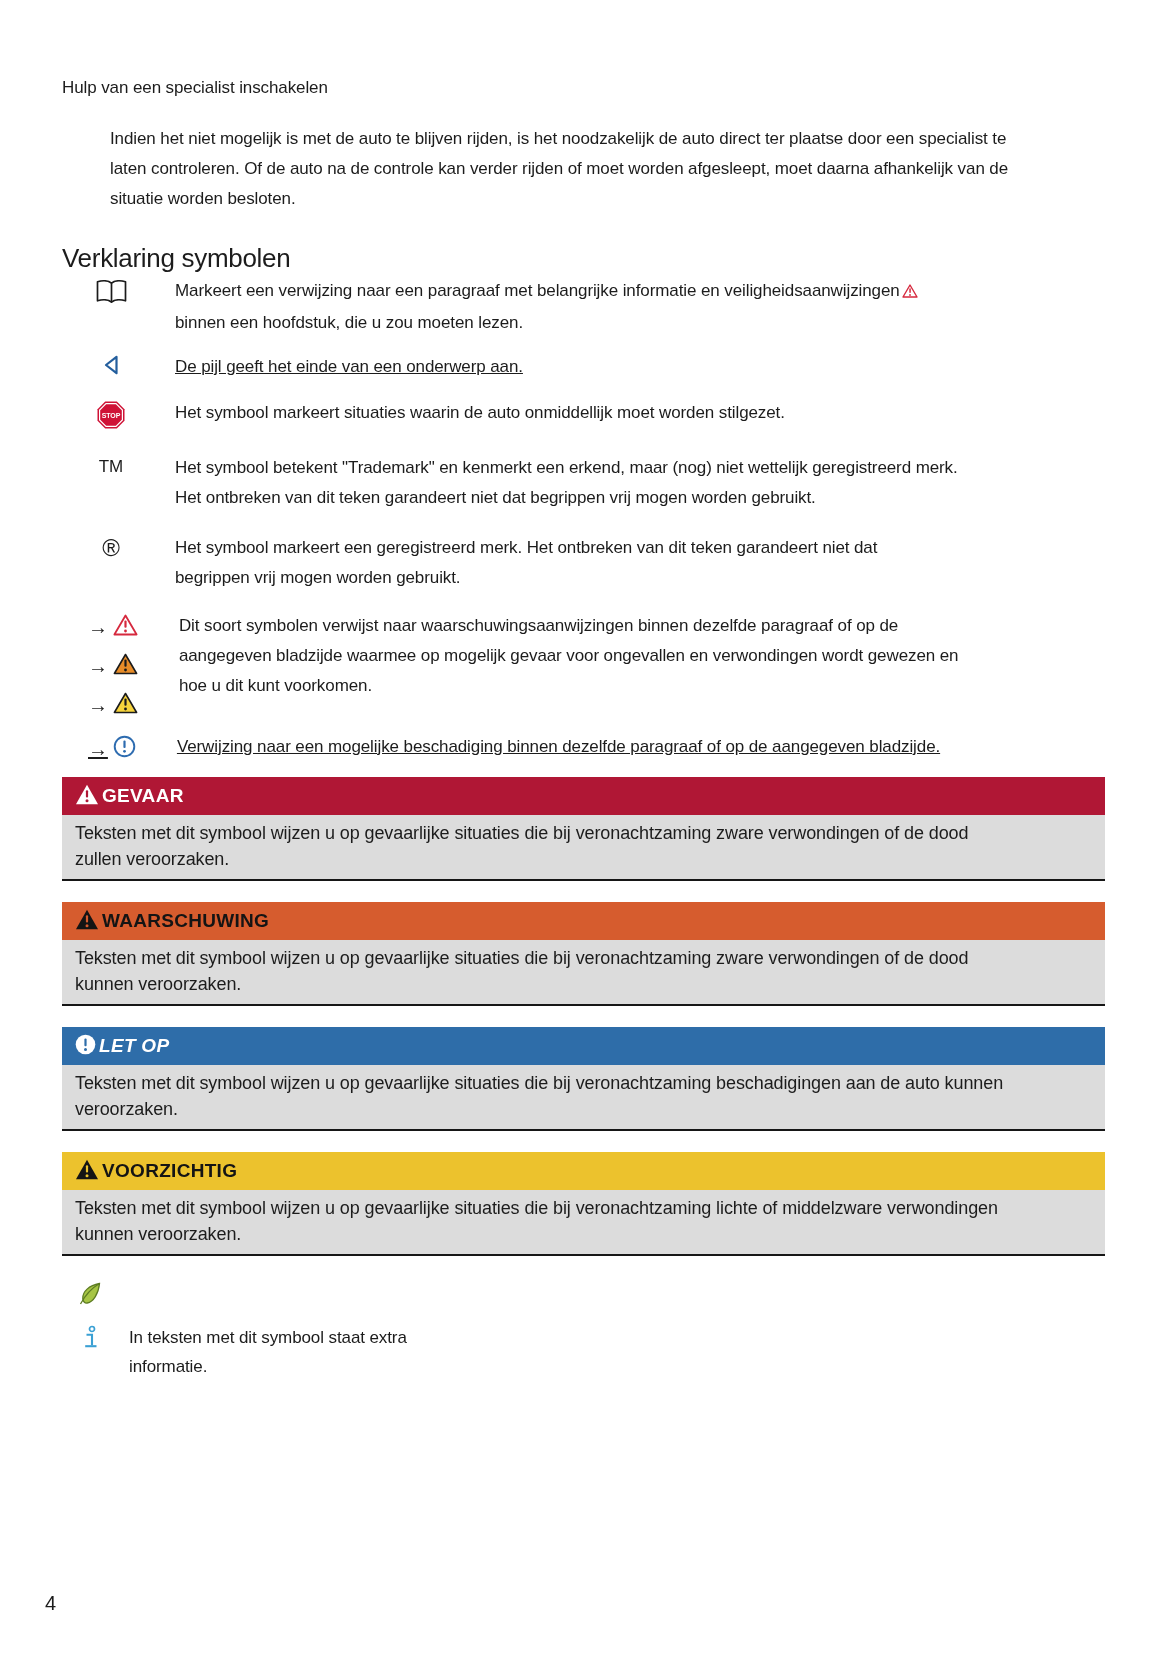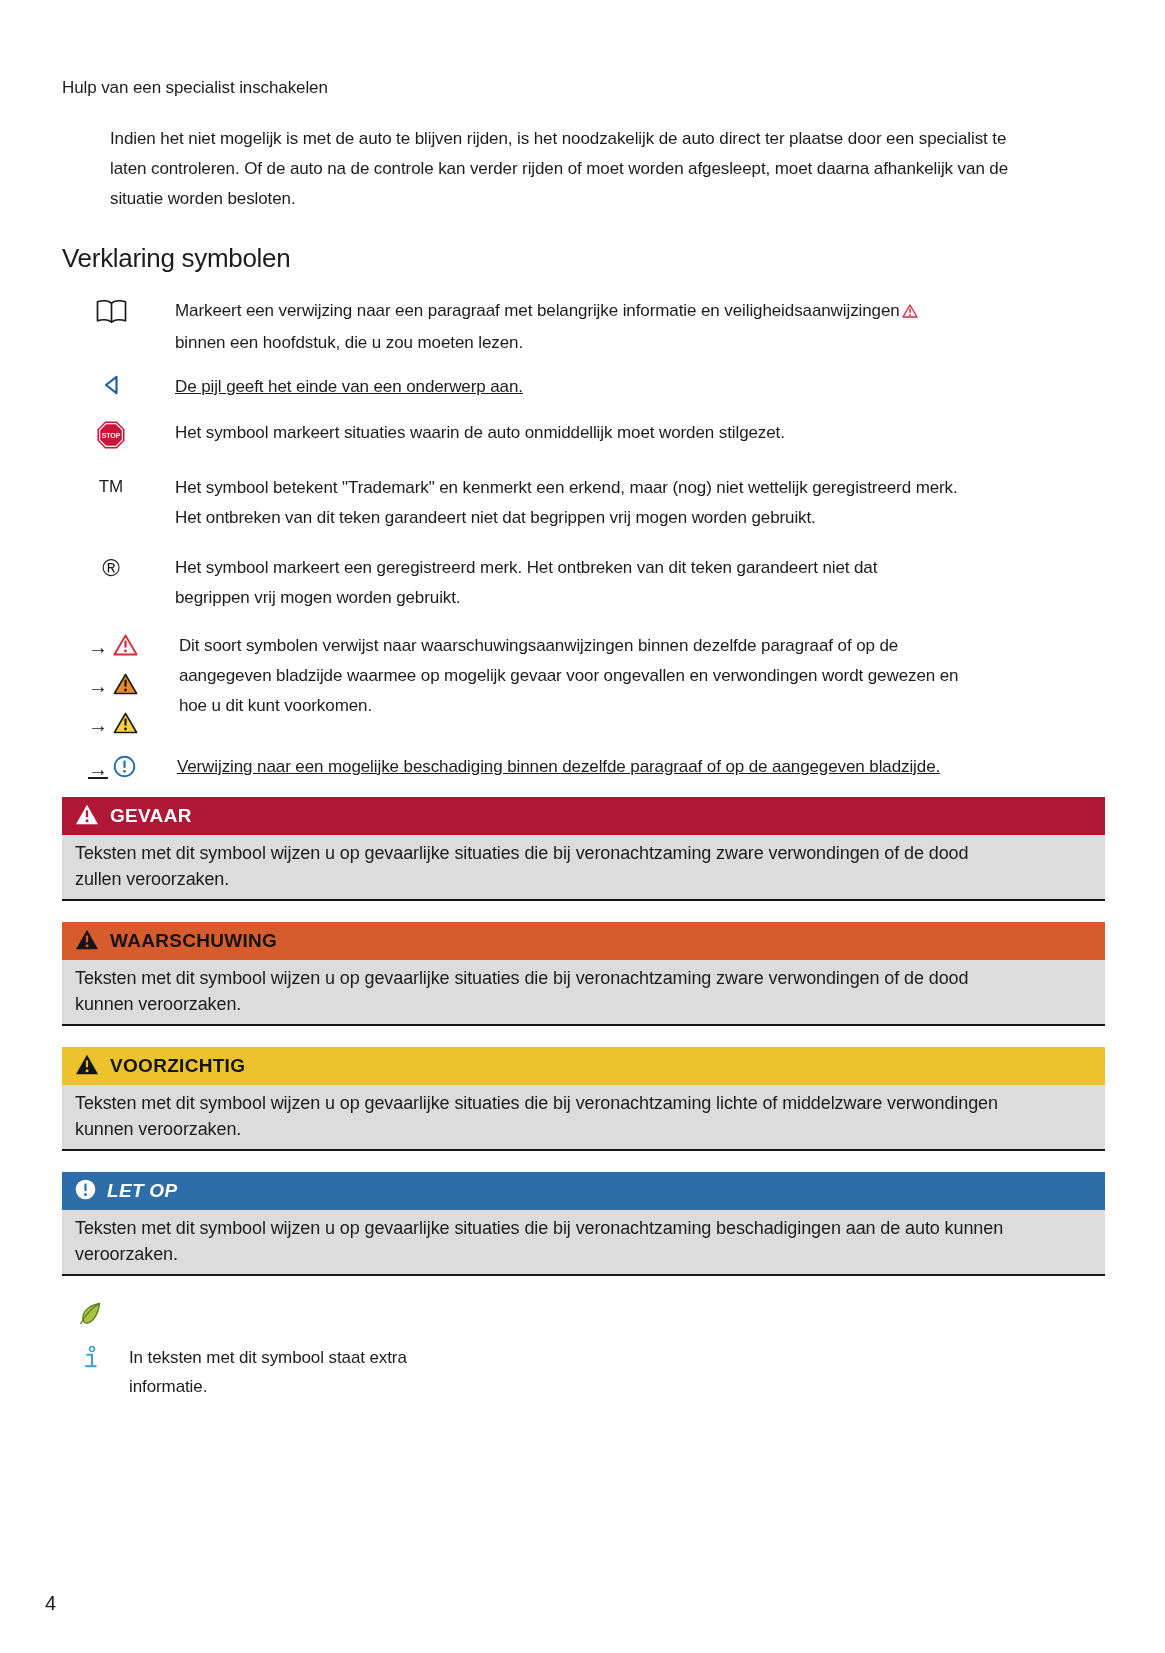--- a/index.html
+++ b/index.html
@@ -8,21 +8,21 @@
     font-family:"Liberation Sans", sans-serif; color:#1c1c1c; overflow:hidden;
     letter-spacing:-0.1px;
   }
   .content { margin:0 60px 0 62px; }
 
   .subheading { margin:78px 0 0 0; font-size:17px; line-height:20px; font-weight:400; }
   .intro-par { margin:26px 0 0 48px; max-width:935px; font-size:17px; line-height:30px; }
 
   .section-title { margin:26px 0 0 0; font-size:26px; line-height:36px; font-weight:400; letter-spacing:-0.3px; }
 
-  .symbol-list { margin-top:20px; }
+  .symbol-list { }
   .sym-row { display:flex; align-items:flex-start; }
   .sym-icon-cell {
     flex:0 0 46px; margin-left:26px; margin-right:41px;
     display:flex; flex-direction:column; align-items:center; row-gap:13px; padding-top:3px;
   }
   .sym-icon-cell.left { align-items:flex-start; }
   .sym-text { font-size:17px; line-height:30px; max-width:940px; }
   .w800 { max-width:800px; }
   .w770 { max-width:770px; }
   .w870 { max-width:870px; }
@@ -32,21 +32,21 @@
   .tm-label { font-size:17px; line-height:22px; font-weight:400; letter-spacing:0; }
   .reg-label { font-size:24px; line-height:24px; font-weight:400; }
 
   .arrow-sym { display:flex; align-items:center; gap:5px; }
   .arrow-glyph { font-size:20px; line-height:22px; color:#1c1c1c; }
 
   .inline-tri { vertical-align:-2px; margin-left:2px; }
 
   .notice { margin-top:21px; }
   .notice.first { margin-top:15px; }
-  .banner { height:38px; display:flex; align-items:center; padding-left:13px; gap:11px; }
+  .banner { height:38px; display:flex; align-items:center; padding-left:13px; gap:3px; }
   .banner-danger  { background:#b01735; color:#ffffff; }
   .banner-warning { background:#d65c2e; color:#141414; }
   .banner-caution { background:#ecc22d; color:#141414; }
   .banner-note    { background:#2e6da9; color:#ffffff; }
   .banner-label { font-size:19px; font-weight:700; letter-spacing:0.3px; }
   .banner-note .banner-label { font-style:italic; }
   .notice-body {
     background:#dcdcdc; padding:5px 13px 7px 13px;
     border-bottom:2px solid #161616; font-size:18px; line-height:26px;
   }
@@ -212,51 +212,51 @@
           </svg>
         </span>
         <span class="banner-label">WAARSCHUWING</span>
       </div>
       <div class="notice-body">
         <span class="notice-body-text">Teksten met dit symbool wijzen u op gevaarlijke situaties die bij veronachtzaming zware verwondingen of de dood kunnen veroorzaken.</span>
       </div>
     </div>
 
     <div class="notice">
+      <div class="banner banner-note">
+        <span>
+          <svg width="21" height="21" viewBox="0 0 21 21">
+            <circle cx="10.5" cy="10.5" r="9.8" fill="#ffffff"></circle>
+            <rect x="9.4" y="4.6" width="2.2" height="7.6" rx="1" fill="#2e6da9"></rect>
+            <circle cx="10.5" cy="15.6" r="1.5" fill="#2e6da9"></circle>
+          </svg>
+        </span>
+        <span class="banner-label">LET OP</span>
+      </div>
+      <div class="notice-body">
+        <span class="notice-body-text">Teksten met dit symbool wijzen u op gevaarlijke situaties die bij veronachtzaming beschadigingen aan de auto kunnen veroorzaken.</span>
+      </div>
+    </div>
+
+    <div class="notice">
       <div class="banner banner-caution">
         <span>
           <svg width="24" height="21" viewBox="0 0 24 21">
             <polygon points="12,0.8 23,20.2 1,20.2" fill="#141414"></polygon>
             <rect x="10.9" y="6.2" width="2.2" height="7.4" rx="1" fill="#ecc22d"></rect>
             <circle cx="12" cy="16.8" r="1.5" fill="#ecc22d"></circle>
           </svg>
         </span>
         <span class="banner-label">VOORZICHTIG</span>
       </div>
       <div class="notice-body">
         <span class="notice-body-text">Teksten met dit symbool wijzen u op gevaarlijke situaties die bij veronachtzaming lichte of middelzware verwondingen kunnen veroorzaken.</span>
       </div>
     </div>
 
-    <div class="notice">
-      <div class="banner banner-note">
-        <span>
-          <svg width="21" height="21" viewBox="0 0 21 21">
-            <circle cx="10.5" cy="10.5" r="9.8" fill="#ffffff"></circle>
-            <rect x="9.4" y="4.6" width="2.2" height="7.6" rx="1" fill="#2e6da9"></rect>
-            <circle cx="10.5" cy="15.6" r="1.5" fill="#2e6da9"></circle>
-          </svg>
-        </span>
-        <span class="banner-label">LET OP</span>
-      </div>
-      <div class="notice-body">
-        <span class="notice-body-text">Teksten met dit symbool wijzen u op gevaarlijke situaties die bij veronachtzaming beschadigingen aan de auto kunnen veroorzaken.</span>
-      </div>
-    </div>
-
     <div class="foot-row eco">
       <div class="foot-icon-cell">
         <span>
           <svg width="24" height="23" viewBox="0 0 24 23">
             <path d="M21.5 1.5 C11 3.5 4.5 9.5 4.8 16.5 C4.9 19.3 6.8 21.4 9.2 21 C15.5 20 20.5 11.5 21.5 1.5 Z" fill="#a6c544" stroke="#5d7c22" stroke-width="1.3"></path>
             <path d="M2.5 22 C7 13.5 13 6.5 21.5 1.5" fill="none" stroke="#5d7c22" stroke-width="1.3"></path>
           </svg>
         </span>
       </div>
     </div>

